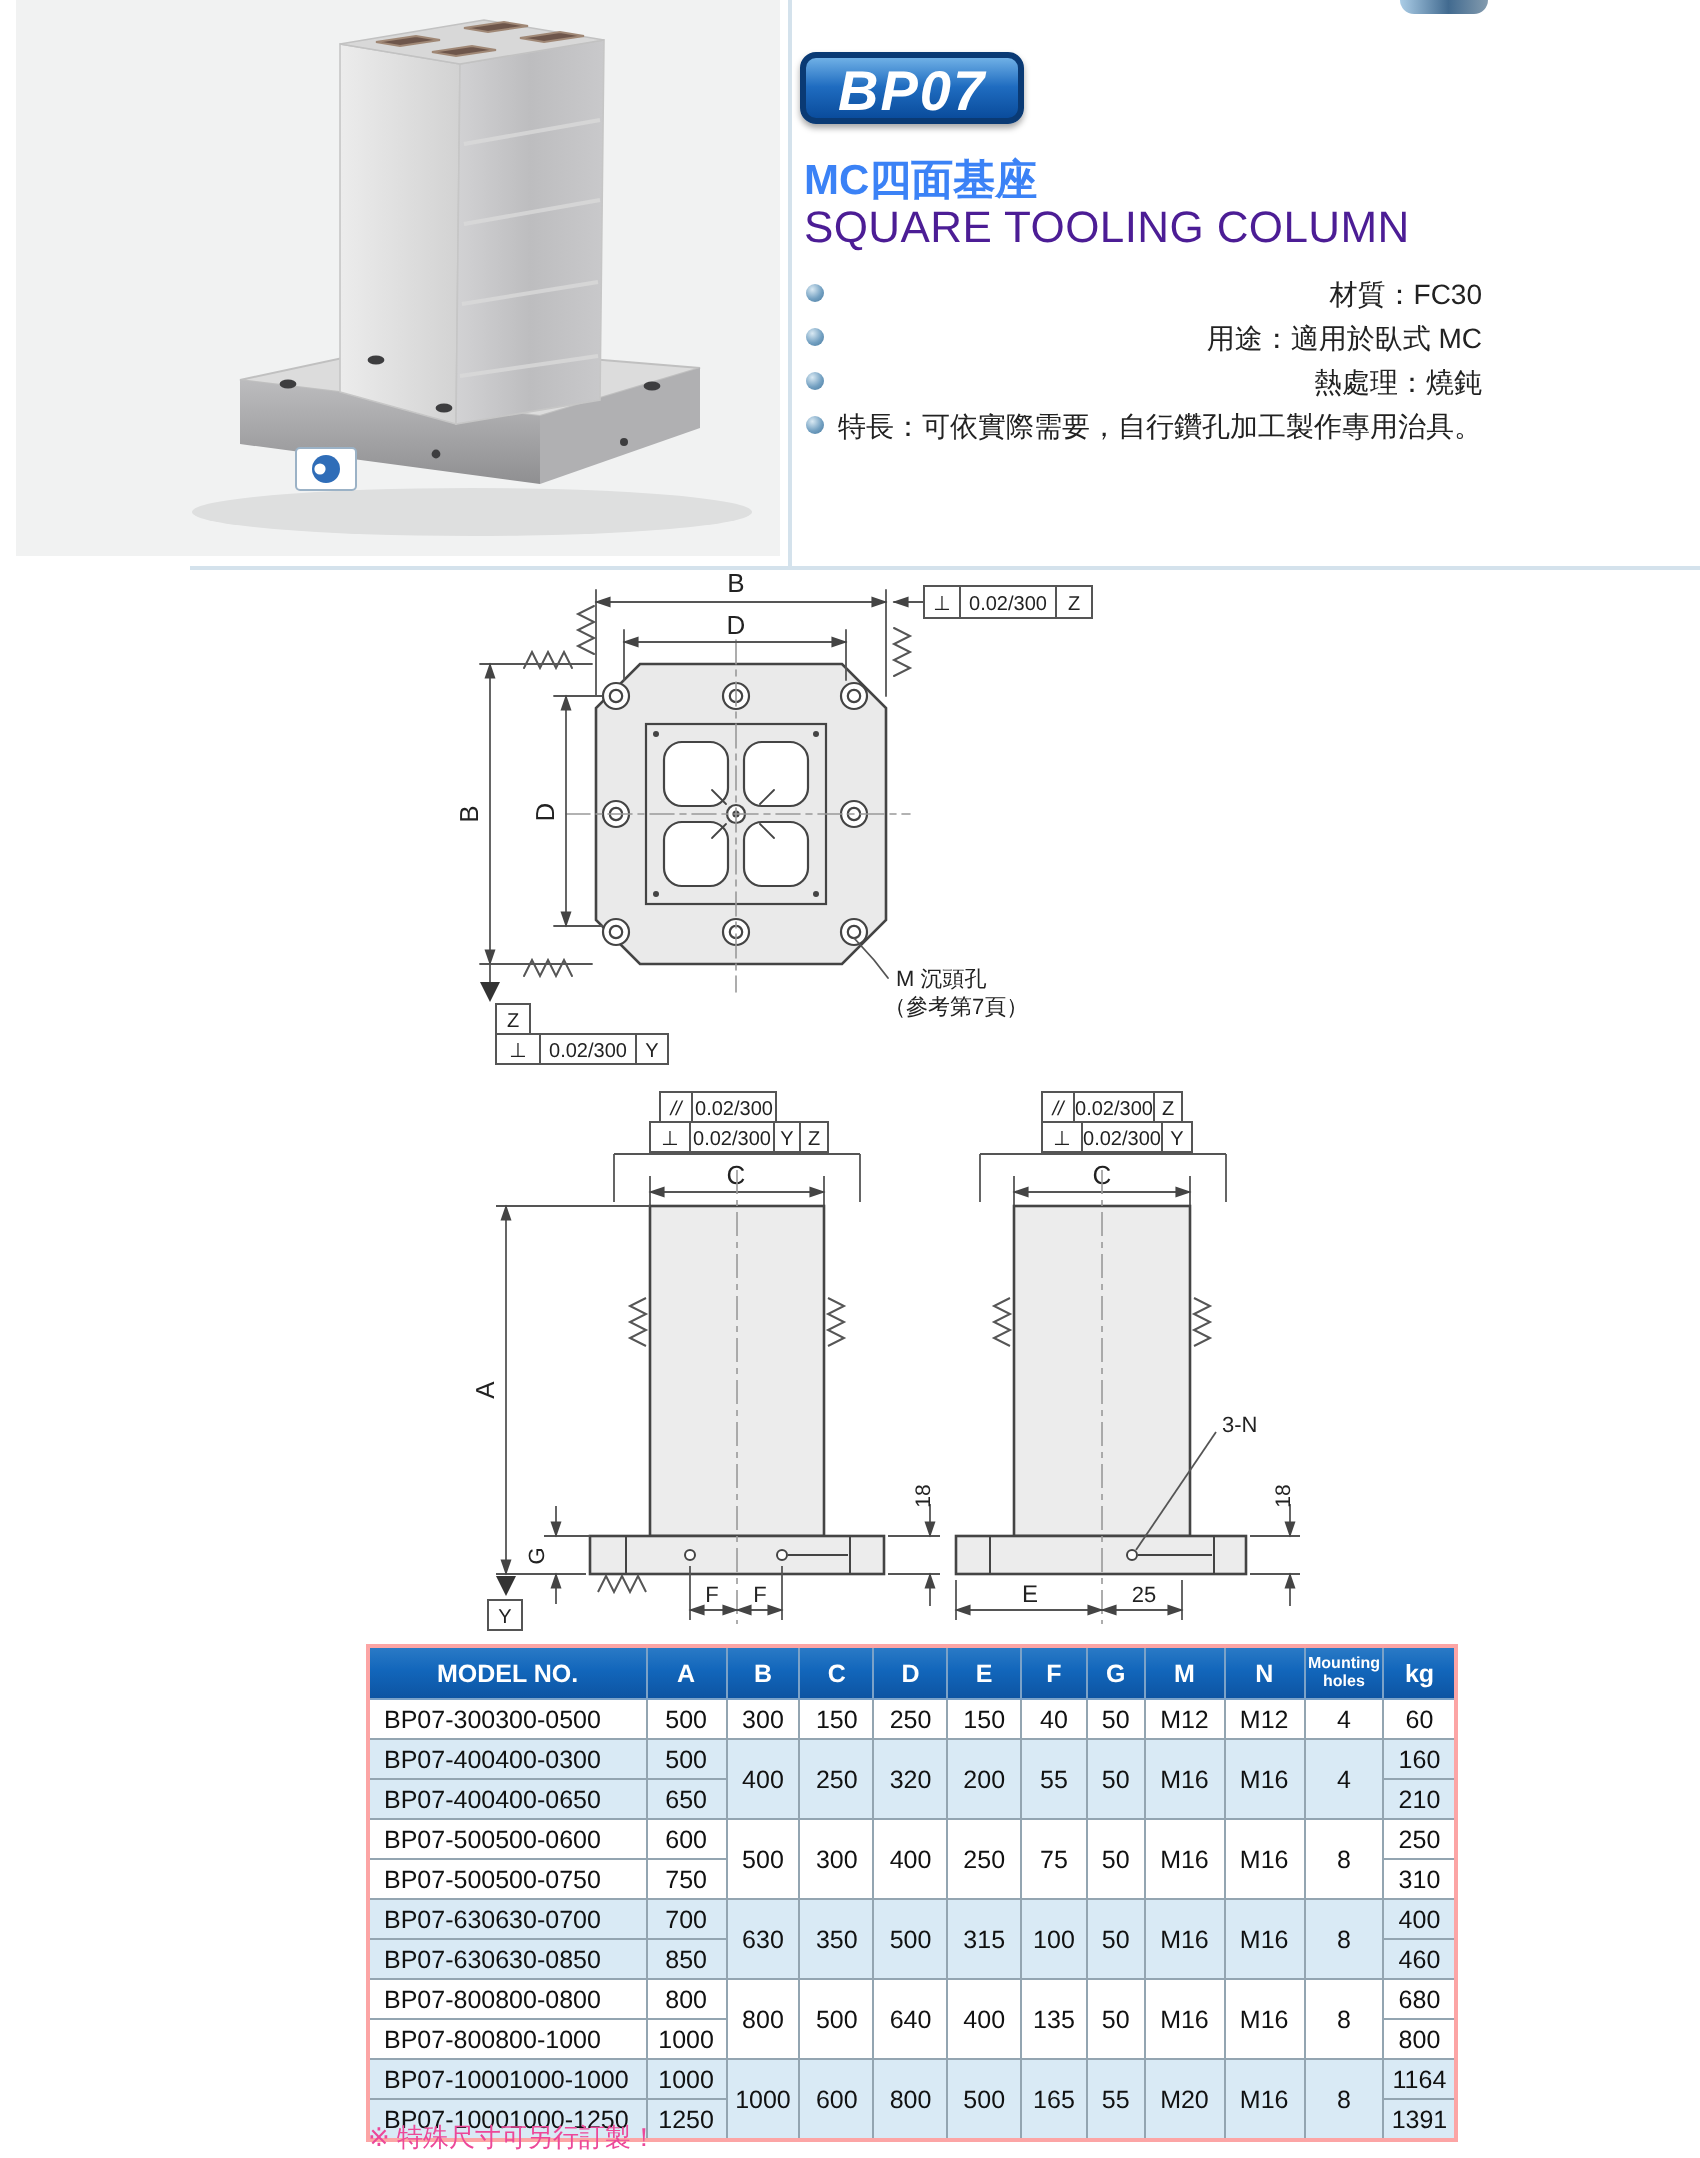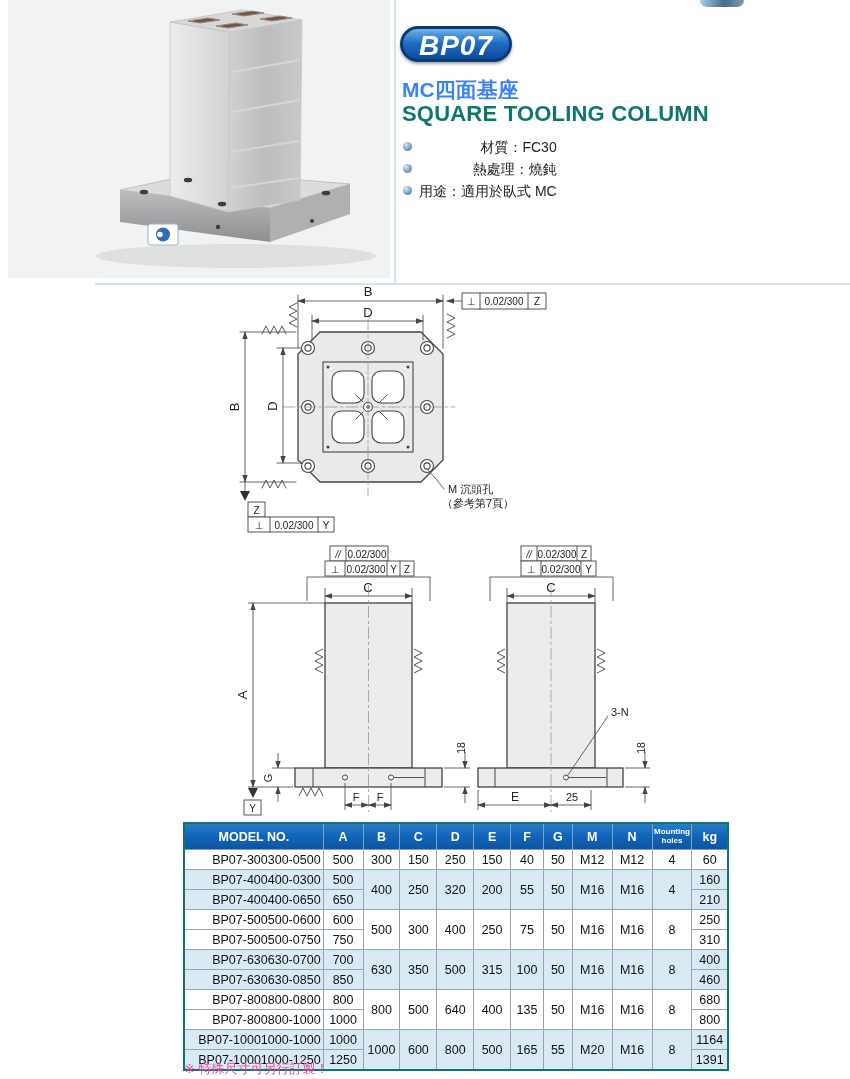--- a/index.html
+++ b/index.html
@@ -8,42 +8,42 @@
     font-family:"Liberation Sans","DejaVu Sans",sans-serif;color:#222;
     overflow:hidden;
   }
   
   .photo-area{position:absolute;left:8px;top:0;width:382px;height:278px;background:#f1f2f2;}
   .v-divider{position:absolute;left:394px;top:0;width:2px;height:284px;background:#d4e2ec;}
   .h-divider{position:absolute;left:95px;top:283px;width:755px;height:2px;background:#d4e2ec;}
   .brand-partial{position:absolute;left:700px;top:0;width:44px;height:7px;border-radius:0 0 8px 8px;
     background:linear-gradient(90deg,#9cc4e2,#20507c 55%,#6e8aa0);opacity:.85;}
   .header-block{position:absolute;left:398px;top:0;width:452px;height:280px;}
-  .bp-badge{position:absolute;left:2px;top:26px;width:112px;height:36px;border-radius:18px;
+  .bp-badge{position:absolute;left:2px;top:26px;width:112px;height:36px;border-radius:8px;
     background:linear-gradient(180deg,#6fb0e6 0%,#1f6cc0 48%,#0a4c9c 100%);
     border:3px solid #0a3a74;color:#fff;font-weight:bold;font-style:italic;
     font-size:28px;line-height:34px;text-align:center;letter-spacing:1px;
     box-shadow:0 2px 3px rgba(0,0,0,.35);box-sizing:border-box;}
   .title-zh{position:absolute;left:4px;top:76px;font-size:21px;font-weight:bold;color:#3b82f6;}
-  .title-en{position:absolute;left:4px;top:101px;font-size:22px;font-weight:bold;color:#0f766e;letter-spacing:.2px;}
+  .title-en{position:absolute;left:4px;top:101px;font-size:22px;font-weight:normal;color:#4c1d95;letter-spacing:.2px;}
   .spec-list{position:absolute;left:4px;top:136px;margin:0;padding:0;list-style:none;}
   .spec-list li{position:relative;padding-left:17px;font-size:14px;line-height:22px;color:#222;text-align:right;}
   .spec-list li::before{content:"";position:absolute;left:1px;top:6px;width:9px;height:9px;border-radius:50%;
     background:radial-gradient(circle at 35% 30%,#d9e9f3,#74a1c2 55%,#46789e);}
   
   .drawing-svg{position:absolute;left:0;top:285px;}
   .drawing-svg text{fill:#222;}
   
   .spec-table{position:absolute;left:183px;top:822px;width:546px;border-collapse:collapse;
-    font-size:12.5px;border:2px solid #0f766e;}
+    font-size:12.5px;border:2px solid #fca5a5;}
   .spec-table th{background:linear-gradient(180deg,#2a7ac6 0%,#1266bb 45%,#0d54a2 100%);
     color:#fff;font-weight:bold;height:25px;border:1px solid #7ba2c8;padding:0;font-size:12.5px;}
   .spec-table th.th-small{font-size:8px;line-height:8.5px;}
   .spec-table td{border:1px solid #93a5b1;text-align:center;height:19px;padding:0 2px;color:#111;background:#fff;}
-  .spec-table td.model{text-align:right;padding-left:7px;}
+  .spec-table td.model{text-align:left;padding-left:7px;}
   .spec-table tr.shaded td{background:#d9eaf5;}
   .footnote{position:absolute;left:184px;top:1060px;font-size:13px;color:#ec4899;}
 </style>
 </head>
 <body>
 
 <div class="photo-area">
   <svg width="382" height="278" viewBox="0 0 382 278">
     <defs>
       <linearGradient id="gL" x1="0" y1="0" x2="1" y2="0">
@@ -105,22 +105,23 @@
 <div class="v-divider"></div>
 <div class="h-divider"></div>
 <div class="brand-partial"></div>
 
 <div class="header-block">
   <div class="bp-badge">BP07</div>
   <div class="title-zh">MC四面基座</div>
   <div class="title-en">SQUARE TOOLING COLUMN</div>
   <ul class="spec-list">
     <li>材質：FC30</li>
+    <li>用途：適用於臥式 MC</li>
     <li>熱處理：燒鈍</li>
-    <li>用途：適用於臥式 MC</li>
+    <li>特長：可依實際需要，自行鑽孔加工製作專用治具。</li>
   </ul>
 </div>
 
 <svg class="drawing-svg" width="850" height="537" viewBox="0 285 850 537" font-family="Liberation Sans, DejaVu Sans, sans-serif">
   <defs>
     <marker id="ar" viewBox="0 0 10 10" refX="9" refY="5" markerWidth="9" markerHeight="9" orient="auto-start-reverse">
       <path d="M0,1.6 L10,5 L0,8.4 z" fill="#444"></path>
     </marker>
   </defs>
 

